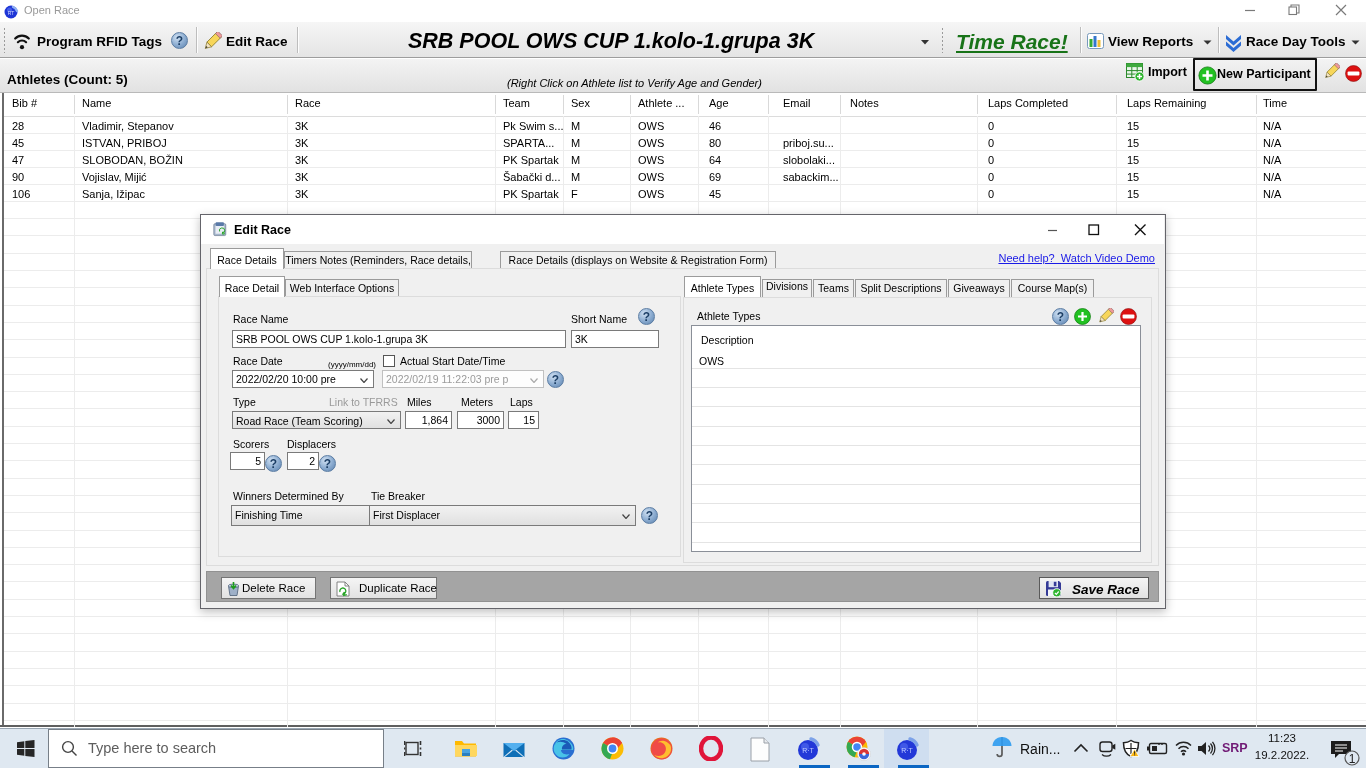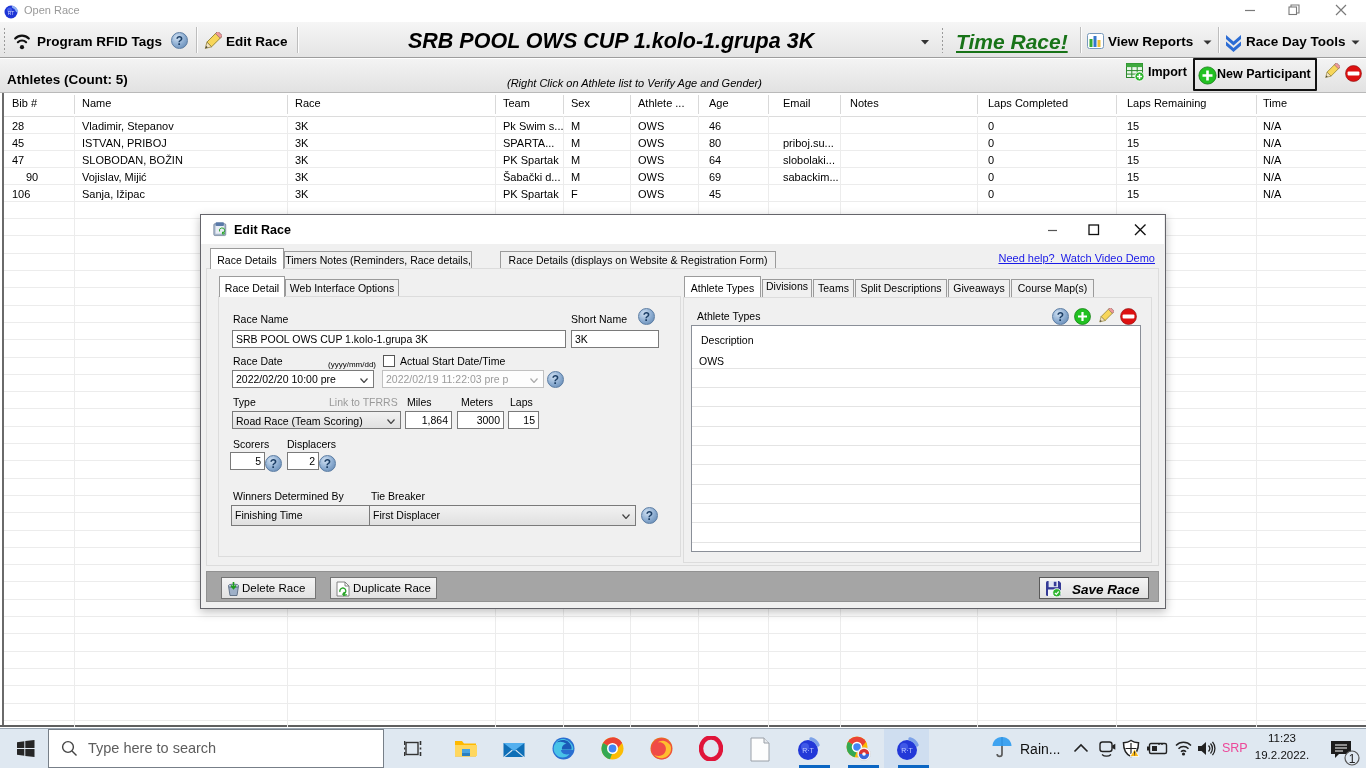--- a/index.html
+++ b/index.html
@@ -241,21 +241,21 @@
 <div class="gcell" style="left:78px; top:60.5px;">SLOBODAN, BOŽIN</div>
 <div class="gcell" style="left:291px; top:60.5px;">3K</div>
 <div class="gcell" style="left:499px; top:60.5px;">PK Spartak</div>
 <div class="gcell" style="left:567px; top:60.5px;">M</div>
 <div class="gcell" style="left:634px; top:60.5px;">OWS</div>
 <div class="gcell" style="left:705px; top:60.5px;">64</div>
 <div class="gcell" style="left:779px; top:60.5px;">slobolaki...</div>
 <div class="gcell" style="left:984px; top:60.5px;">0</div>
 <div class="gcell" style="left:1123px; top:60.5px;">15</div>
 <div class="gcell" style="left:1259px; top:60.5px;">N/A</div>
-<div class="gcell" style="left:8px; top:77.5px;margin-left:14px;">90</div>
+<div class="gcell" style="left:8px; top:77.5px;">90</div>
 <div class="gcell" style="left:78px; top:77.5px;">Vojislav, Mijić</div>
 <div class="gcell" style="left:291px; top:77.5px;">3K</div>
 <div class="gcell" style="left:499px; top:77.5px;">Šabački d...</div>
 <div class="gcell" style="left:567px; top:77.5px;">M</div>
 <div class="gcell" style="left:634px; top:77.5px;">OWS</div>
 <div class="gcell" style="left:705px; top:77.5px;">69</div>
 <div class="gcell" style="left:779px; top:77.5px;">sabackim...</div>
 <div class="gcell" style="left:984px; top:77.5px;">0</div>
 <div class="gcell" style="left:1123px; top:77.5px;">15</div>
 <div class="gcell" style="left:1259px; top:77.5px;">N/A</div>
@@ -387,21 +387,21 @@
       <path d="M7.5 1 v6 M5 4.5 L7.5 7.5 L10 4.5" stroke="#1c9c1c" stroke-width="1.6" fill="none"></path>
     </svg>
     <span style="margin-left:20px;">Delete Race</span>
   </div>
   <div class="dabs btn" style="left:129px; top:362px; width:107px; height:22px;">
     <svg style="position:absolute; left:5px; top:3px;" width="14" height="16" viewBox="0 0 14 16">
       <path d="M1 1 h8 l4 4 v10 h-12 Z" fill="#fff" stroke="#777" stroke-width="0.9"></path>
       <path d="M9 1 v4 h4" fill="none" stroke="#777" stroke-width="0.9"></path>
       <path d="M4 11 a3 3 0 1 1 3 2 l1.4-2 -0.6 3.4 3 -0.8" fill="none" stroke="#27a427" stroke-width="1.3"></path>
     </svg>
-    <span style="margin-left:22px;">Duplicate Race</span>
+    <span style="margin-left:28px;">Duplicate Race</span>
   </div>
   <div class="dabs btn" style="left:838px; top:362px; width:110px; height:22px; font-weight:bold; font-size:13.5px; border-color:#5a5a5a;">
     <svg style="position:absolute; left:5px; top:2px;" width="17" height="17" viewBox="0 0 17 17">
       <path d="M1 2.5 Q1 1 2.5 1 H14 L16 3 V14.5 Q16 16 14.5 16 H2.5 Q1 16 1 14.5 Z" fill="#343a96"></path>
       <rect x="3.6" y="1" width="9.4" height="6.2" fill="#dfe5f2"></rect>
       <rect x="8.8" y="1.8" width="2.6" height="4.4" fill="#343a96"></rect>
       <rect x="3" y="9.5" width="11" height="6.5" fill="#f2f5fa"></rect>
       <circle cx="11.8" cy="12.8" r="4.1" fill="#2fb52f" stroke="#fff" stroke-width="0.9"></circle>
       <path d="M9.9 12.8 l1.4 1.5 2.4 -2.8" stroke="#fff" stroke-width="1.2" fill="none"></path>
     </svg>
@@ -530,21 +530,21 @@
   <path d="M4.5 8.7 A 7 7 0 0 1 14.5 8.7" stroke="#222" stroke-width="1.5" fill="none"></path>
   <path d="M7 11.8 A 3.6 3.6 0 0 1 12 11.8" stroke="#222" stroke-width="1.5" fill="none"></path>
   <circle cx="9.5" cy="14" r="1.6" fill="#222"></circle>
 </svg>
 <svg class="abs" style="left:1196px; top:740px;" width="20" height="17" viewBox="0 0 20 17">
   <path d="M2 6 h3.5 L10 2 v13 L5.5 11 H2 Z" fill="#222"></path>
   <path d="M12.5 5.5 a4.5 4.5 0 0 1 0 6" stroke="#222" stroke-width="1.3" fill="none"></path>
   <path d="M14.5 3.5 a7.5 7.5 0 0 1 0 10" stroke="#222" stroke-width="1.3" fill="none"></path>
   <path d="M16.5 1.8 a10.5 10.5 0 0 1 0 13.4" stroke="#222" stroke-width="1.3" fill="none"></path>
 </svg>
-<div class="abs" style="left:1222px; top:741px; font-size:12.5px; color:#ec4899;">SRP</div>
+<div class="abs" style="left:1222px; top:741px; font-size:12.5px; color:#701a75;font-weight:bold;">SRP</div>
 <div class="abs" style="left:1252px; top:732px; width:60px; font-size:11.5px; color:#111; text-align:center;">11:23</div>
 <div class="abs" style="left:1245px; top:749px; width:74px; font-size:11.5px; color:#111; text-align:center;">19.2.2022.</div>
 <svg class="abs" style="left:1330px; top:739px;" width="30" height="28" viewBox="0 0 30 28">
   <path d="M1 2 h20 v13 h-12 l-4 4 v-4 h-4 Z" fill="#1c1c1c"></path>
   <path d="M5 6 h12 M5 9 h12 M5 12 h8" stroke="#fff" stroke-width="1.2"></path>
   <circle cx="22" cy="19" r="7" fill="#dfe8f1" stroke="#555" stroke-width="1.2"></circle>
   <text x="22" y="23.5" font-size="12" fill="#222" text-anchor="middle" font-family="Liberation Sans">1</text>
 </svg>
 
 </body></html>

